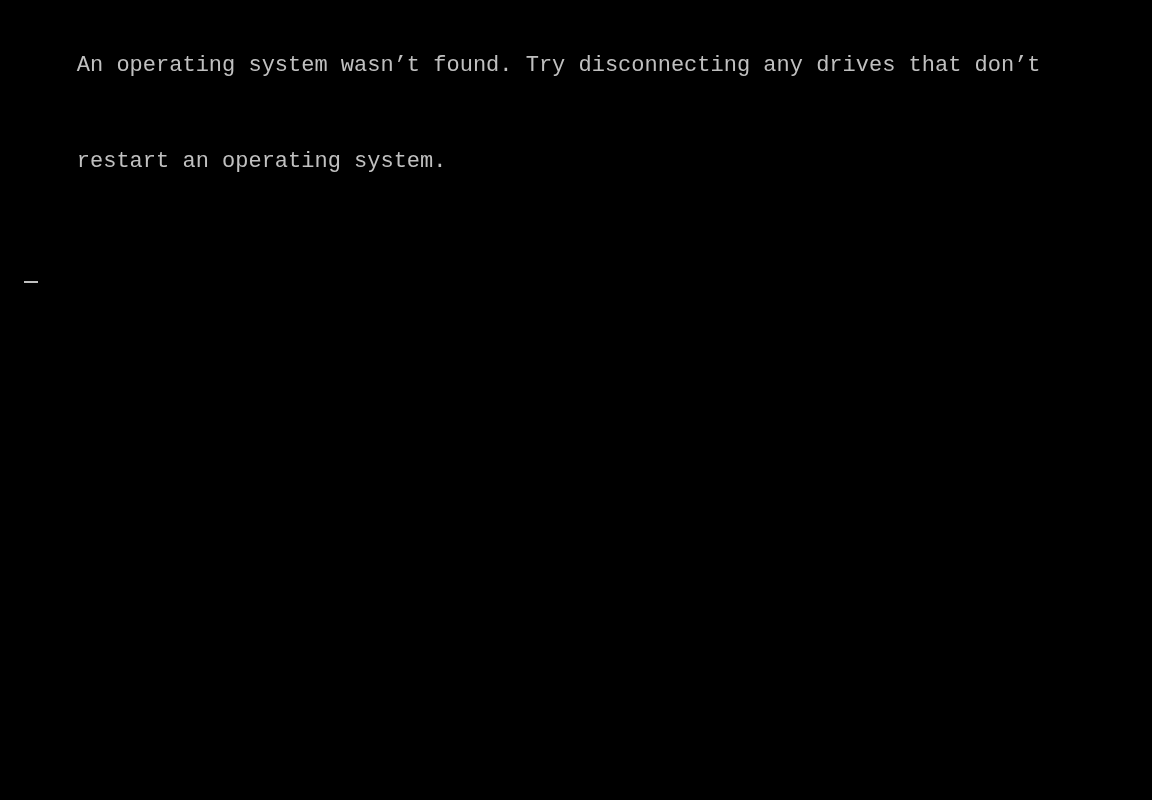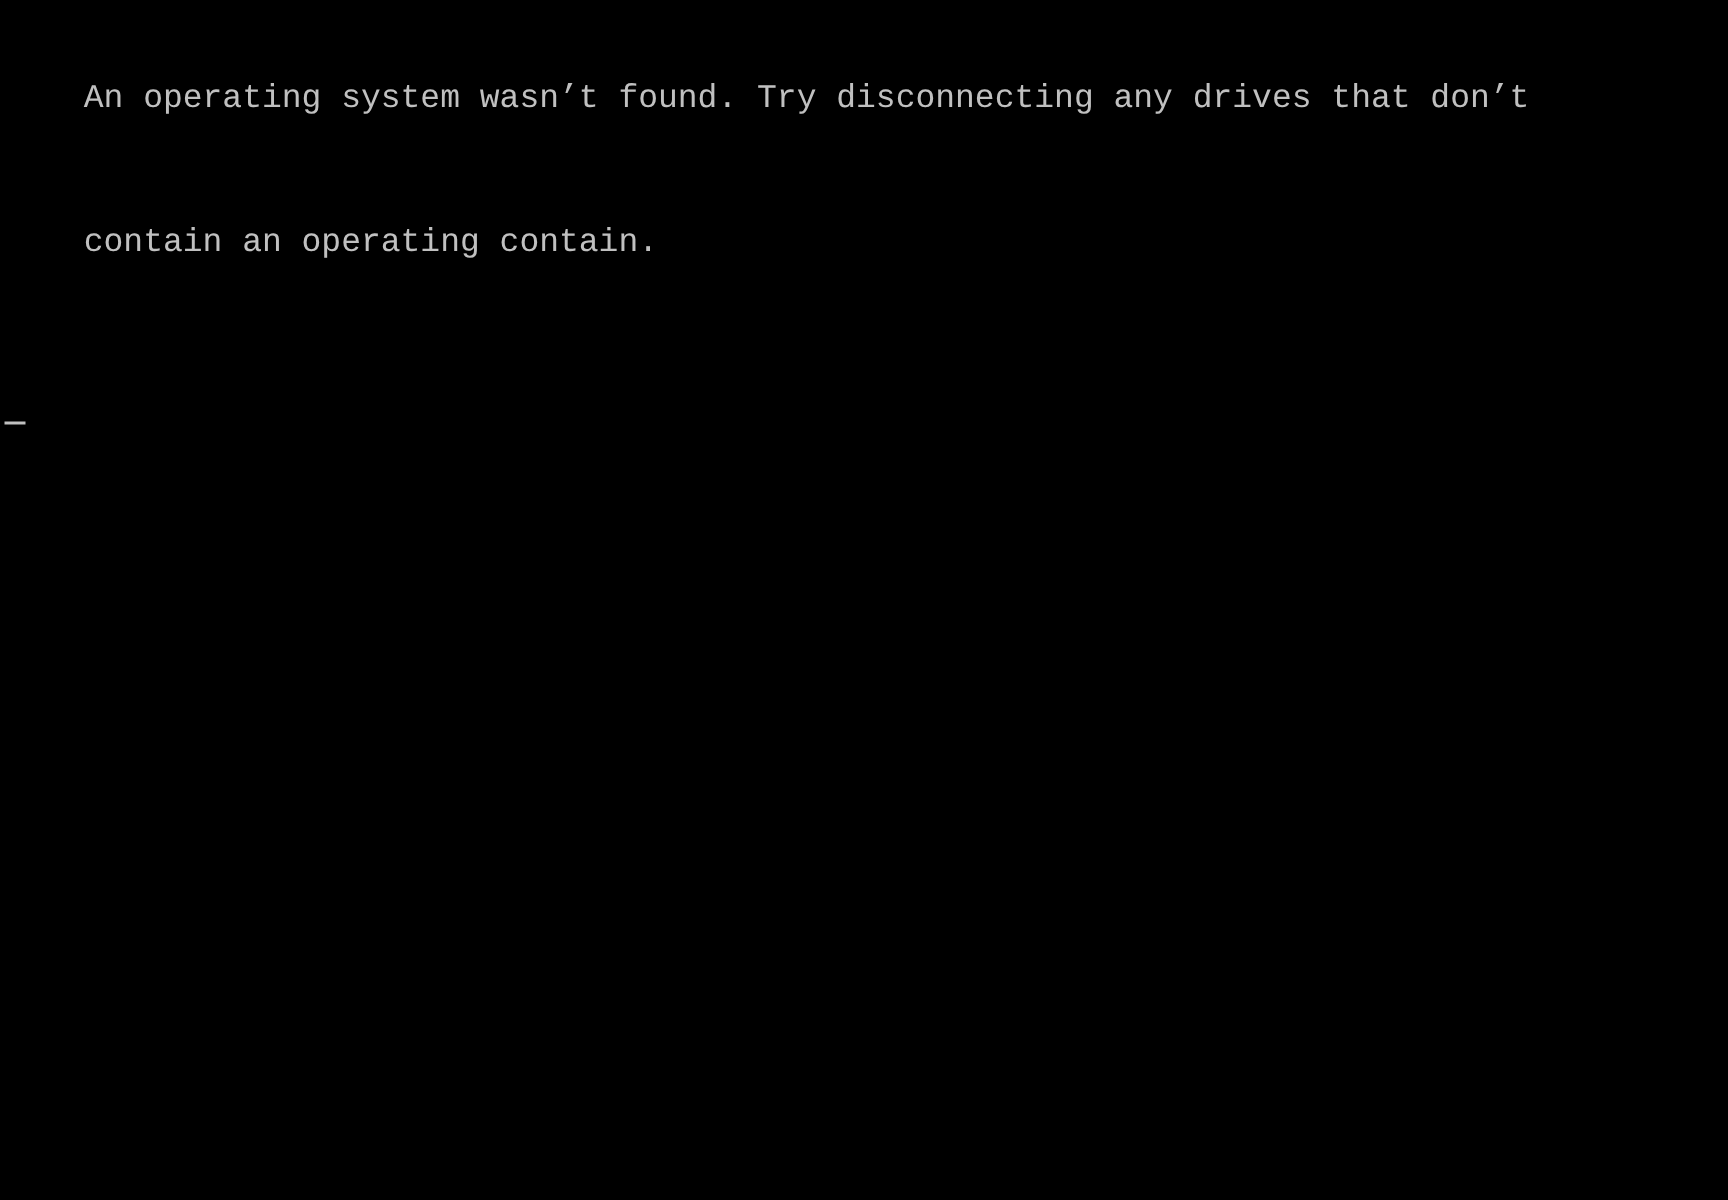--- a/index.html
+++ b/index.html
@@ -12,21 +12,21 @@
       width: 1152px;
       height: 800px;
       background-color: #000000;
       overflow: hidden;
     }
 
     .screen {
       width: 1152px;
       height: 800px;
       background-color: #000000;
-      padding: 18px 3px;
+      padding: 18px 24px;
       font-family: 'Courier New', Courier, monospace;
       font-size: 22px;
       line-height: 1.45;
       color: #c0c0c0;
     }
 
     .error-text {
       white-space: pre-wrap;
       word-break: break-word;
     }
@@ -50,19 +50,19 @@
       50% { opacity: 0; }
     }
   </style>
 </head>
 <body>
 
 <div class="screen">
   <div class="error-text">
     <span>An operating system wasn’t found. Try disconnecting any drives that don’t</span>
     <br>
-    <span>contain an operating contain.</span>
+    <span>restart an operating system.</span>
     <br>
   </div>
   <div class="cursor-line">
     <span class="cursor"></span>
   </div>
 </div>
 
 </body></html>

